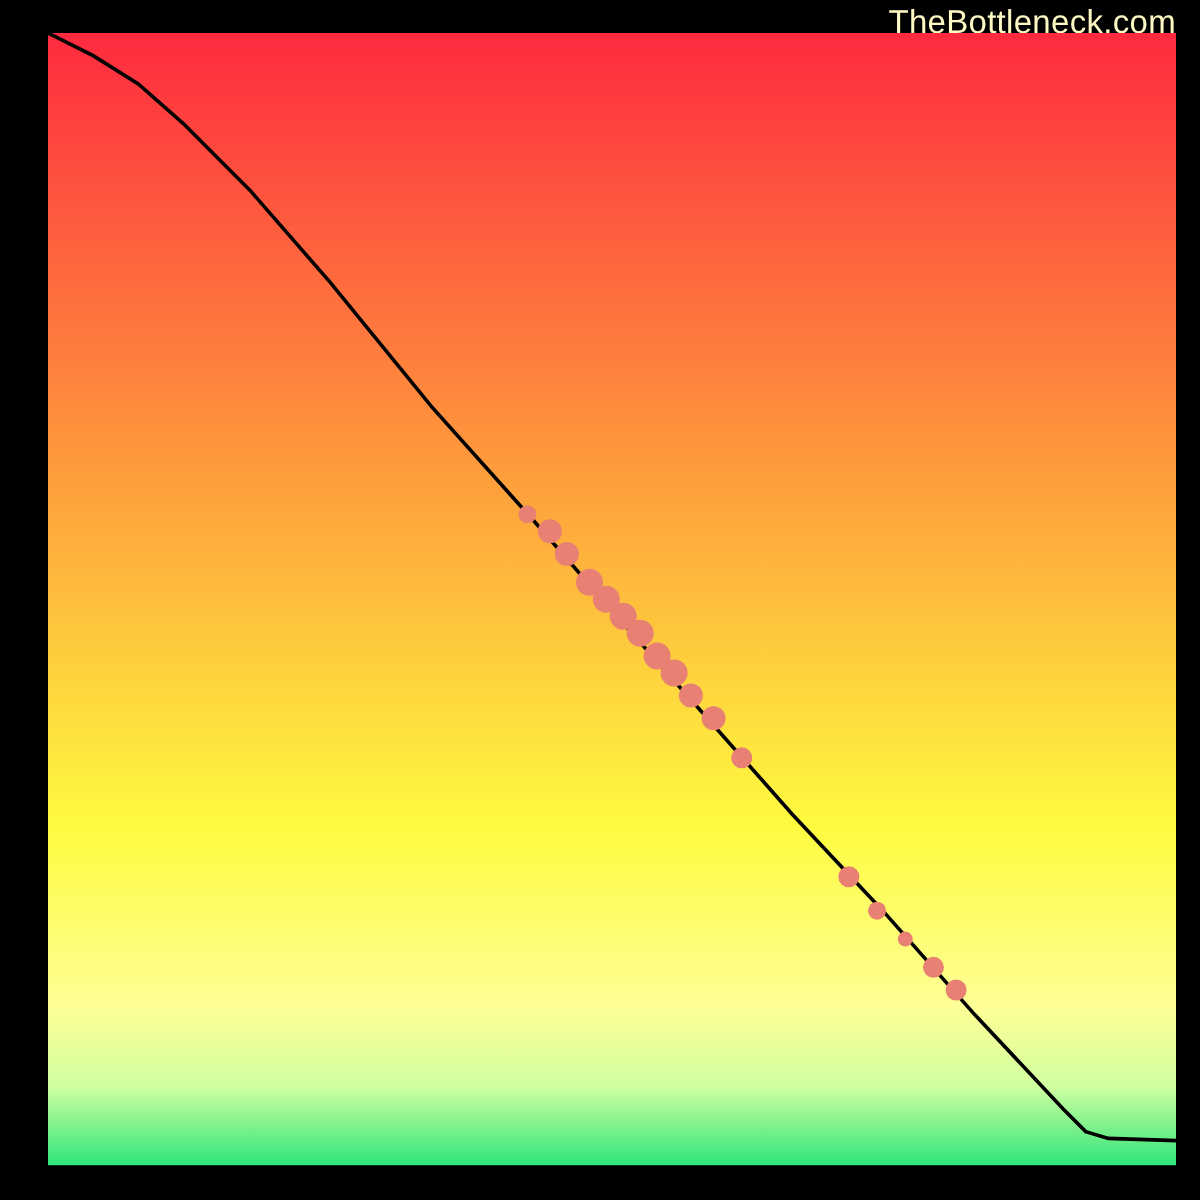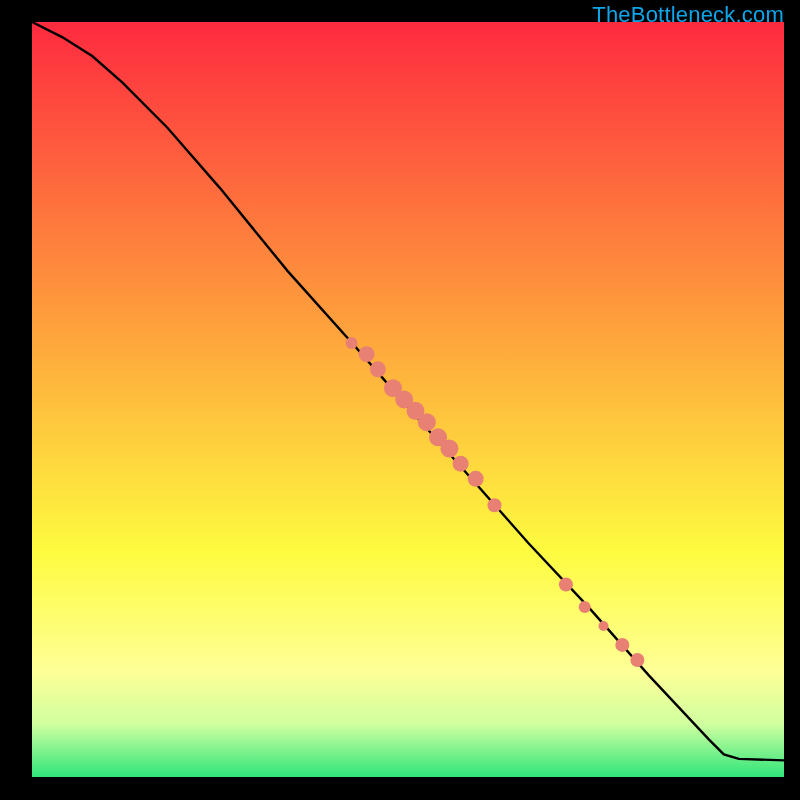--- a/index.html
+++ b/index.html
@@ -23,21 +23,21 @@
     position: absolute;
     left: 0;
     top: 0;
     width: 752px;
     height: 755px;
   }
   .watermark {
     position: absolute;
     top: 2px;
     right: 16px;
-    color: #0ea5e9;
+    color: #fef9c3;
     font-size: 22px;
     letter-spacing: 0.2px;
     font-weight: 500;
   }
 </style>
 </head>
 <body>
 
 <div class="watermark">TheBottleneck.com</div>
 

